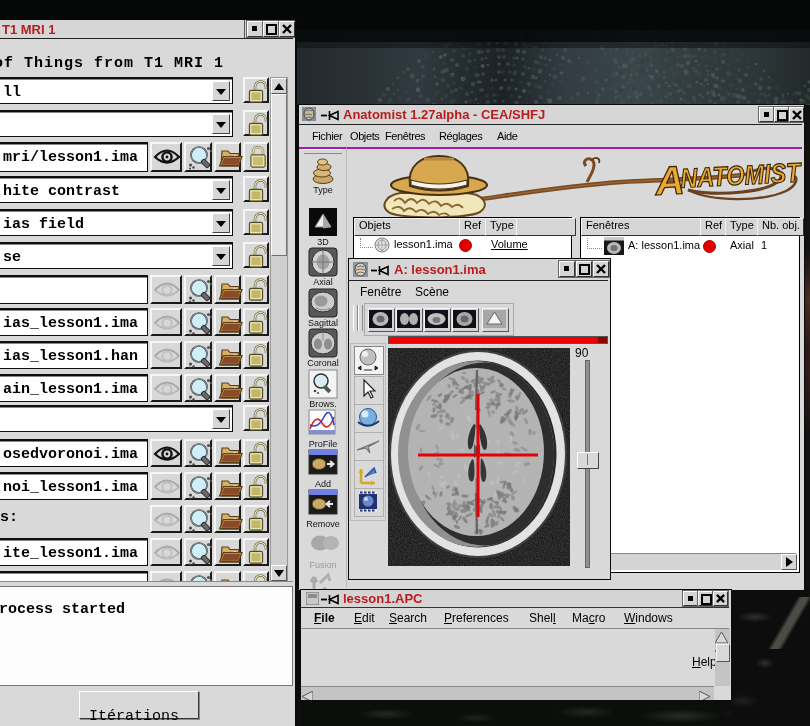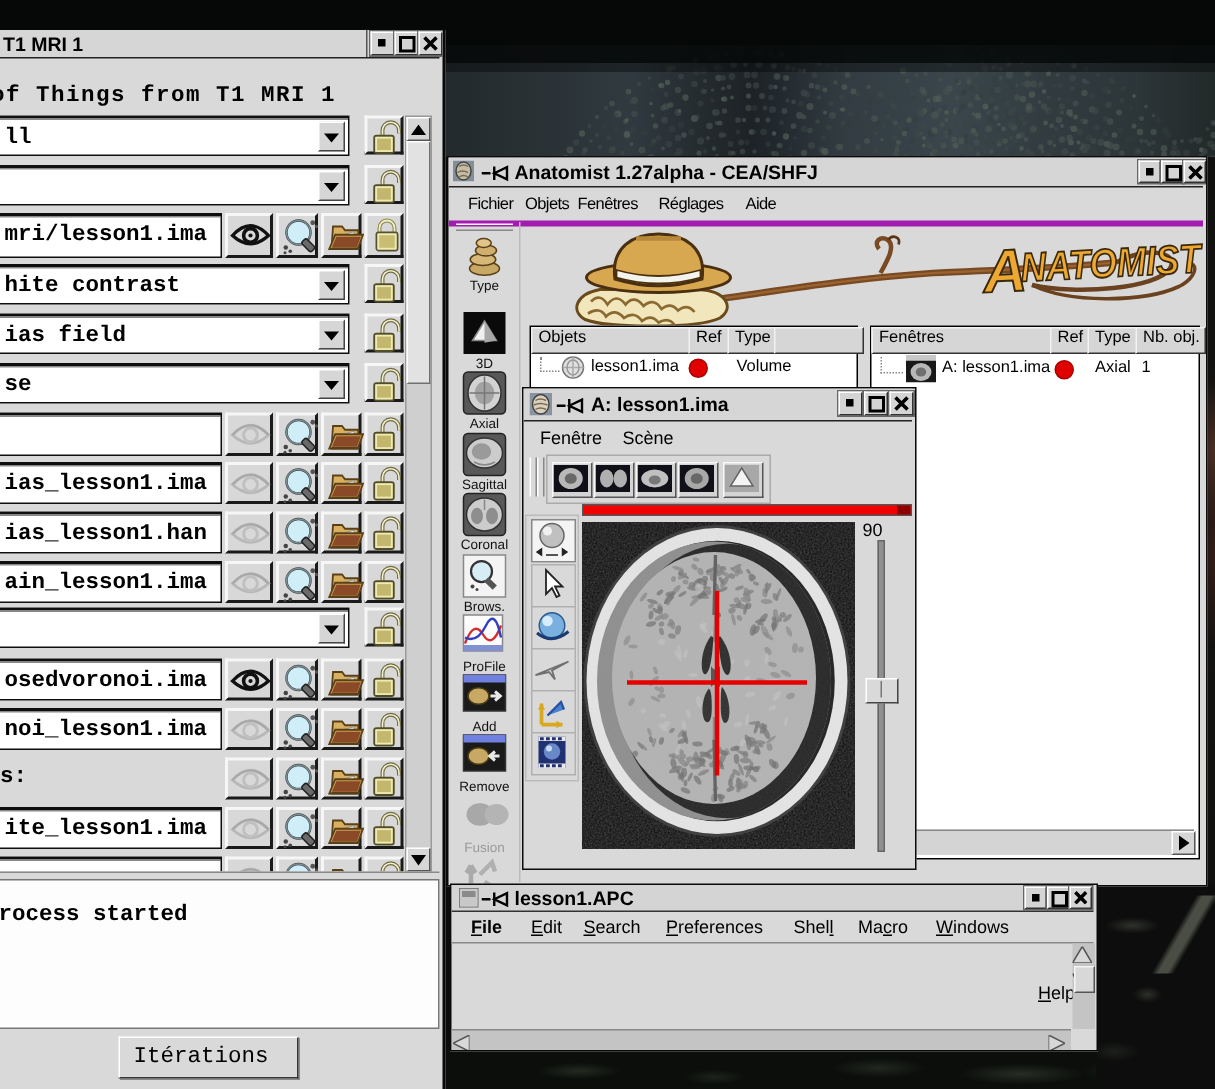--- a/index.html
+++ b/index.html
@@ -1,18 +1,18 @@
 <!DOCTYPE html>
 <html><head><meta charset="utf-8">
 <style>
 html,body{margin:0;padding:0;}
 #scene{position:relative;width:810px;height:726px;overflow:hidden;background:#0a0c0c;
   font-family:"Liberation Sans",sans-serif;}
 .abs{position:absolute;}
-.tbar{color:#000000;font-weight:bold;font-size:13px;}
+.tbar{color:#b91c1c;font-weight:bold;font-size:13px;}
 .mono{font-family:"Liberation Mono",monospace;}
 .wbtn{position:absolute;width:14px;height:14px;background:#d4d4d4;border:1px solid;border-color:#fff #333 #333 #fff;box-shadow:0 0 0 1px #666;}
 .wbtn2{position:absolute;width:13px;height:13px;background:#d4d4d4;border:1px solid;border-color:#fff #333 #333 #fff;box-shadow:0 0 0 1px #666;}
 .wdot{position:absolute;left:4px;top:4px;width:5px;height:5px;background:#000;}
 .wsq{position:absolute;left:2px;top:2px;width:7px;height:7px;border:2px solid #000;}
 .fld{position:absolute;background:#fff;border:1px solid #0e0e0e;border-top-width:2px;box-shadow:inset 0 1px 0 #888;}
 .ftx{font-family:"Liberation Mono",monospace;font-size:15px;font-weight:bold;position:relative;left:8px;top:3px;white-space:pre;}
 .combtn{position:absolute;right:2px;top:2px;width:16px;background:#d6d6d6;border:1px solid;border-color:#fff #444 #444 #fff;}
 .carr{position:absolute;left:3px;top:50%;margin-top:-2px;width:0;height:0;border:5px solid transparent;border-top:6px solid #000;border-bottom:none;}
 .ibtn{position:absolute;background:#d8d8d8;border:2px solid;border-color:#f6f6f6 #1a1a1a #1a1a1a #f6f6f6;}
@@ -763,21 +763,21 @@
         </div>
    <div class="wbtn2" style="left:475px;top:2px;">
           <div class="wsq"></div>
         </div>
    <div class="wbtn2" style="left:490px;top:2px;">
           <svg width="10" height="10" viewBox="0 0 10 10" style="position:absolute;left:2px;top:2px;">
             <path d="M1 1 L9 9 M9 1 L1 9" stroke="#000" stroke-width="2.4"></path>
           </svg>
         </div>
  </div>
- <div class="abs" style="left:0;top:20px;width:503px;height:22px;font-size:11px;letter-spacing:-0.4px;border-bottom:4px solid #a21caf;">
+ <div class="abs" style="left:0;top:20px;width:503px;height:22px;font-size:11px;letter-spacing:-0.4px;border-bottom:2px solid #a21caf;">
    <span style="position:absolute;left:13px;top:5px;">Fichier</span>
    <span style="position:absolute;left:51px;top:5px;">Objets</span>
    <span style="position:absolute;left:86px;top:5px;">Fenêtres</span>
    <span style="position:absolute;left:140px;top:5px;text-align:center;">Réglages</span>
    <span style="position:absolute;left:198px;top:5px;">Aide</span>
  </div>
 
  <div class="abs" style="left:1px;top:43px;width:46px;height:440px;border-right:1px solid #bbb;">
   <div class="abs" style="left:4px;top:1px;width:38px;height:3px;border-top:1px solid #fff;border-bottom:1px solid #888;"></div>
   <div class="abs" style="left:0;top:6px;width:46px;height:434px;">
@@ -891,21 +891,21 @@
         </div>
   <div class="abs" style="left:4px;top:18px;width:200px;height:20px;font-size:11px;">
  <div style="position:absolute;left:2px;top:2px;width:12px;height:9px;border-left:1px dotted #888;border-bottom:1px dotted #888;"></div>
  <svg width="16" height="16" viewBox="0 0 16 16" style="position:absolute;left:16px;top:1px;">
             <circle cx="8" cy="8" r="7" fill="#e0e0e0" stroke="#777"></circle>
             <path d="M8 1 V15 M1 8 H15" stroke="#aaa"></path>
             <ellipse cx="8" cy="8" rx="4" ry="5" fill="none" stroke="#999"></ellipse>
           </svg>
  <span style="position:absolute;left:36px;top:2px;">lesson1.ima</span>
  <div style="position:absolute;left:101px;top:3px;width:11px;height:11px;border-radius:50%;background:#e00000;border:1px solid #a00;"></div>
- <span style="position:absolute;left:133px;top:2px;">Volume</span>
+ <span style="position:absolute;left:133px;top:2px;text-decoration:underline;">Volume</span>
 </div>
       </div>
 
  <div class="abs" style="left:281px;top:112px;width:218px;height:354px;background:#fff;border:1px solid #000;">
   <div class="abs" style="left:0;top:0;width:216px;height:17px;background:#d6d6d6;">
           <div class="hcell" style="left:0px;width:118px;">Fenêtres</div>
           <div class="hcell" style="left:119px;width:24px;">Ref</div>
           <div class="hcell" style="left:144px;width:31px;">Type</div>
           <div class="hcell" style="left:176px;width:41px;">Nb. obj.</div>
         </div>
@@ -1825,21 +1825,21 @@
           <div class="tri-dn"></div>
         </div>
  </div>
  <div class="abs" style="left:0;top:561px;width:293px;height:5px;background:#d9d9d9;border-top:1px solid #8a8a8a;"></div>
 
  <div class="abs" style="left:-4px;top:566px;width:295px;height:98px;background:#fdfdfd;border:1px solid #777;">
    <div class="mono" style="position:absolute;left:2px;top:14px;font-weight:bold;font-size:15px;">rocess started</div>
  </div>
 
  <div class="abs" style="left:79px;top:671px;width:118px;height:26px;background:#d9d9d9;border:1px solid;border-color:#fff #383838 #383838 #fff;box-shadow:1px 1px 0 #8a8a8a;">
-   <div class="mono" style="position:absolute;left:9px;top:4px;font-size:15px;">Itérations</div>
+   <div class="mono" style="position:absolute;left:9px;top:16px;font-size:15px;">Itérations</div>
  </div>
 </div>
 
 <div class="abs" id="apcwin" style="left:300px;top:589px;width:430px;height:110px;background:#d9d9d9;border:1px solid #0a0a0a;overflow:hidden;">
  <div class="abs tbar" style="left:0;top:0;width:428px;height:17px;background:#d4d4d4;border-bottom:1px solid #333;">
   <svg width="13" height="13" viewBox="0 0 13 13" style="position:absolute;left:5px;top:2px;">
           <rect width="13" height="13" fill="#c8c8c8" stroke="#666"></rect>
           <rect x="2" y="2" width="9" height="4" fill="#8a8a8a"></rect>
         </svg>
   <svg width="19" height="11" viewBox="0 0 19 11" style="position:absolute;left:20px;top:4px;">

